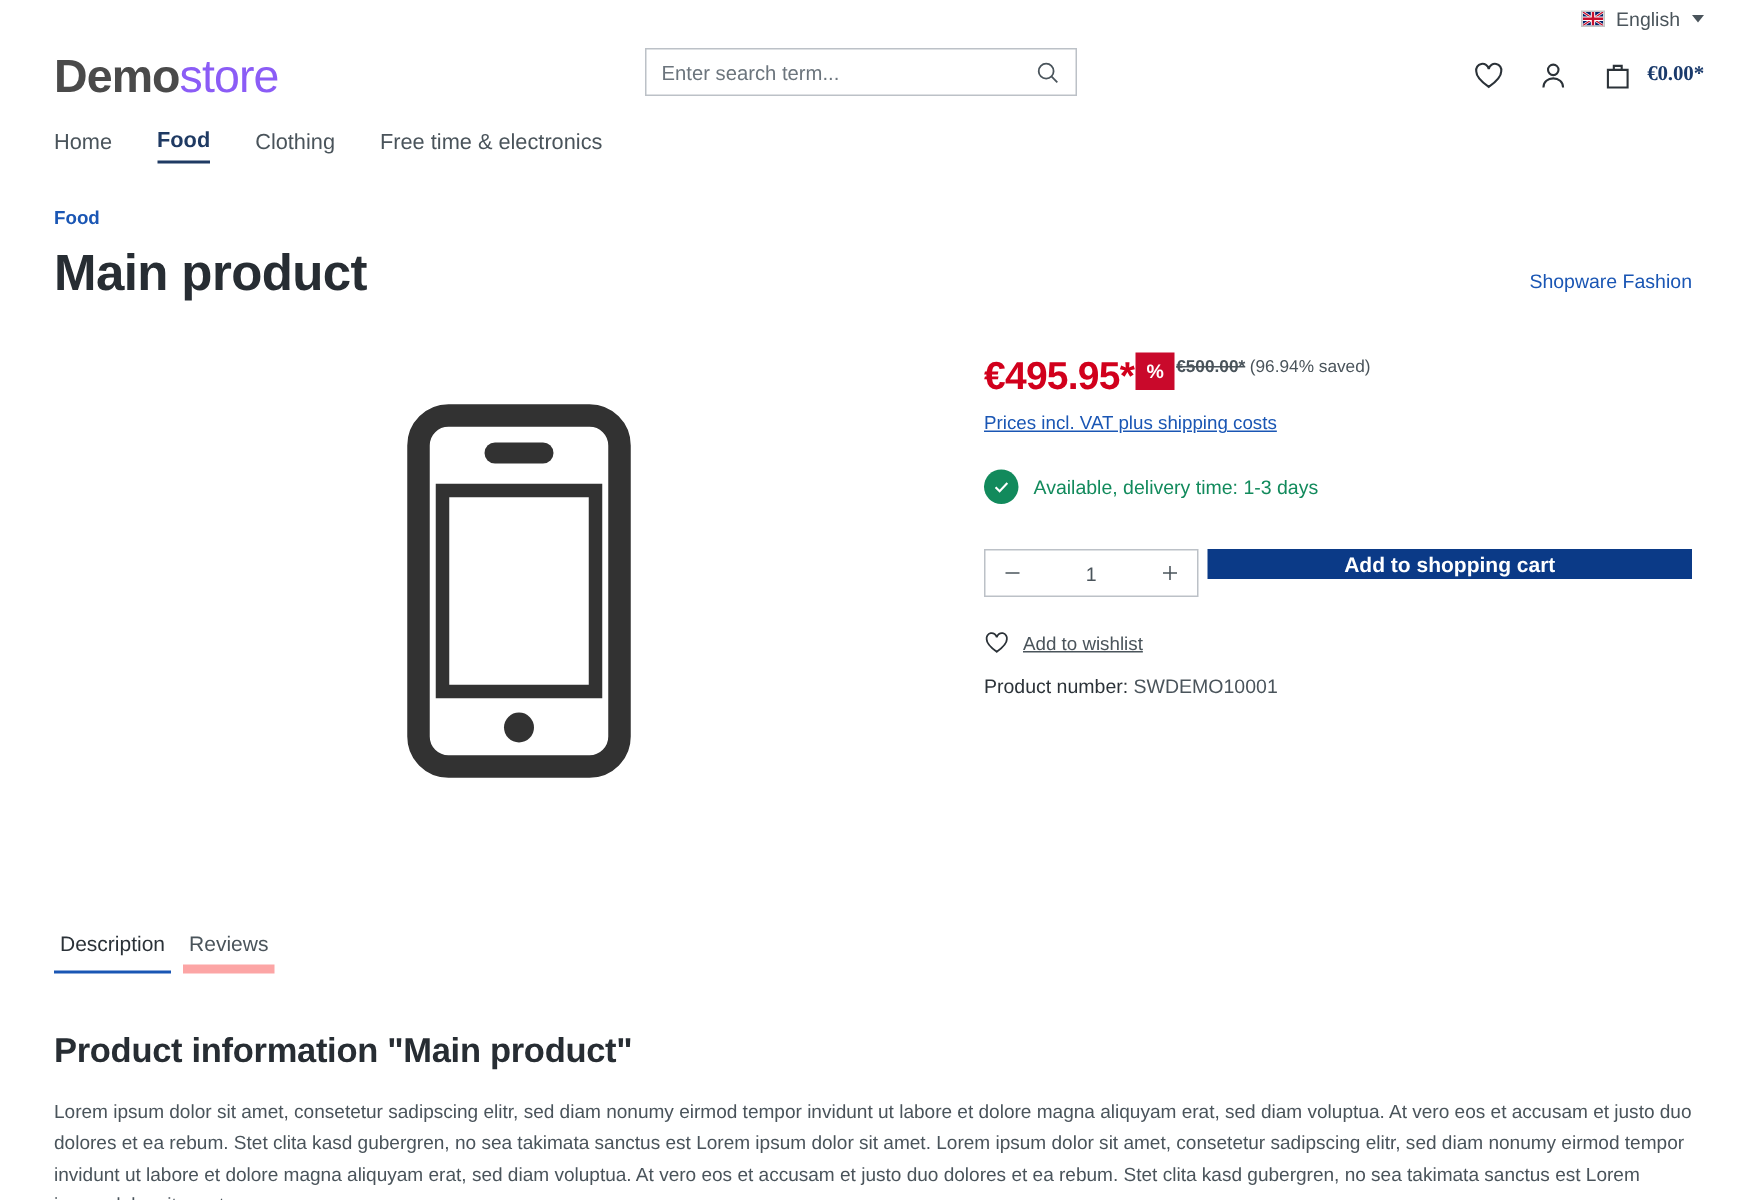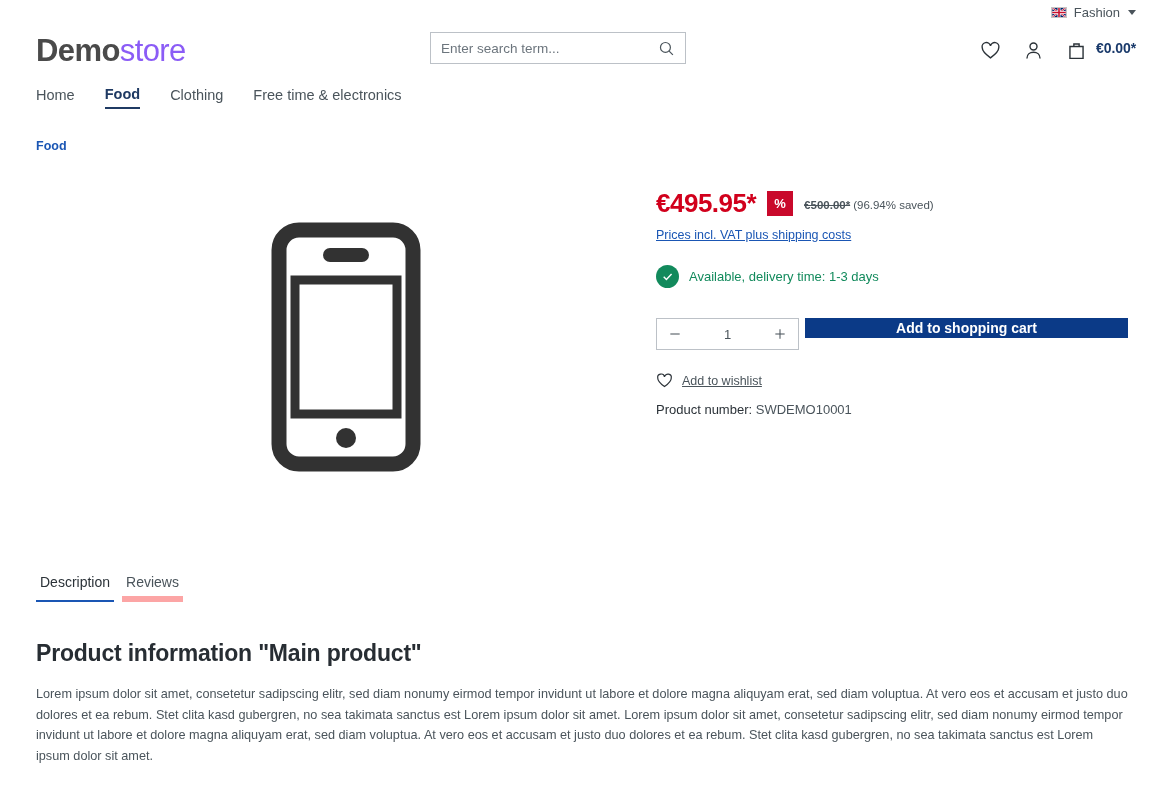--- a/index.html
+++ b/index.html
@@ -57,21 +57,21 @@
     white-space: nowrap;
     cursor: pointer;
     line-height: 1;
   }
   .logo b { font-weight: 700; color: #4a4a4a; }
   .logo span { font-weight: 400; color: #8b5cf6; }
 
   .searchwrap {
     position: absolute;
     left: 430px;
-    width: 256px;
+    width: 288px;
     top: 8px;
   }
   .searchbox {
     display: flex;
     align-items: center;
     border: 1px solid #bcc1c7;
     height: 32px;
     background: #fff;
   }
   .searchbox input {
@@ -96,21 +96,21 @@
   }
 
   .headicons {
     position: absolute;
     right: 28px;
     display: flex;
     align-items: center;
     gap: 22px;
   }
   .hicon { cursor: pointer; display: flex; align-items: center; }
-  .cart { display: flex; gap: 9px; cursor: pointer; }
+  .cart { display: flex; align-items: center; gap: 9px; cursor: pointer; font-family: Liberation Serif, serif; }
   .cartprice {
     font-size: 14px;
     font-weight: 700;
     color: #1a3a6b;
     letter-spacing: -0.1px;
   }
 
   
   .nav {
     display: flex;
@@ -169,22 +169,21 @@
     width: 620px;
     height: 330px;
     display: flex;
     align-items: center;
     justify-content: center;
   }
   .buybox { flex: 1; padding-top: 6px; }
 
   .pricerow {
     display: flex;
-    align-items: center;
-    gap: 11px;
+    gap: 1px;
   }
   .price {
     font-size: 26px;
     font-weight: 700;
     color: #d1001c;
     letter-spacing: -0.5px;
   }
   .badge {
     background: #c9092b;
     color: #fff;
@@ -335,21 +334,21 @@
 
   <div class="topbar">
     <div class="lang">
       <svg class="flag" viewBox="0 0 60 40">
         <rect width="60" height="40" fill="#012169"></rect>
         <path d="M0,0 L60,40 M60,0 L0,40" stroke="#fff" stroke-width="8"></path>
         <path d="M0,0 L60,40 M60,0 L0,40" stroke="#C8102E" stroke-width="4"></path>
         <path d="M30,0 V40 M0,20 H60" stroke="#fff" stroke-width="13"></path>
         <path d="M30,0 V40 M0,20 H60" stroke="#C8102E" stroke-width="7"></path>
       </svg>
-      <span>Fashion</span>
+      <span>English</span>
       <span class="caret"></span>
     </div>
   </div>
 
   <div class="header">
     <div class="logo">
       <b>Demo</b><span>store</span>
     </div>
 
     <div class="searchwrap">
@@ -390,20 +389,24 @@
     <div class="navitem">Home</div>
     <div class="navitem active">Food</div>
     <div class="navitem">Clothing</div>
     <div class="navitem">Free time &amp; electronics</div>
   </div>
 
   <div class="crumbwrap">
     <span class="crumb">Food</span>
   </div>
 
+  <div class="titlerow">
+    <h1 class="ptitle">Main product</h1>
+    <span class="manufacturer">Shopware Fashion</span>
+  </div>
 
   <div class="product">
 
     <div class="gallery">
       <svg width="150" height="250" viewBox="0 0 150 250">
         <rect x="8" y="8" width="134" height="234" rx="20" ry="20" fill="none" stroke="#323232" stroke-width="15"></rect>
         <rect x="24" y="58" width="102" height="134" fill="none" stroke="#323232" stroke-width="9"></rect>
         <rect x="52" y="26" width="46" height="14" rx="7" ry="7" fill="#323232"></rect>
         <circle cx="75" cy="216" r="10" fill="#323232"></circle>
       </svg>

